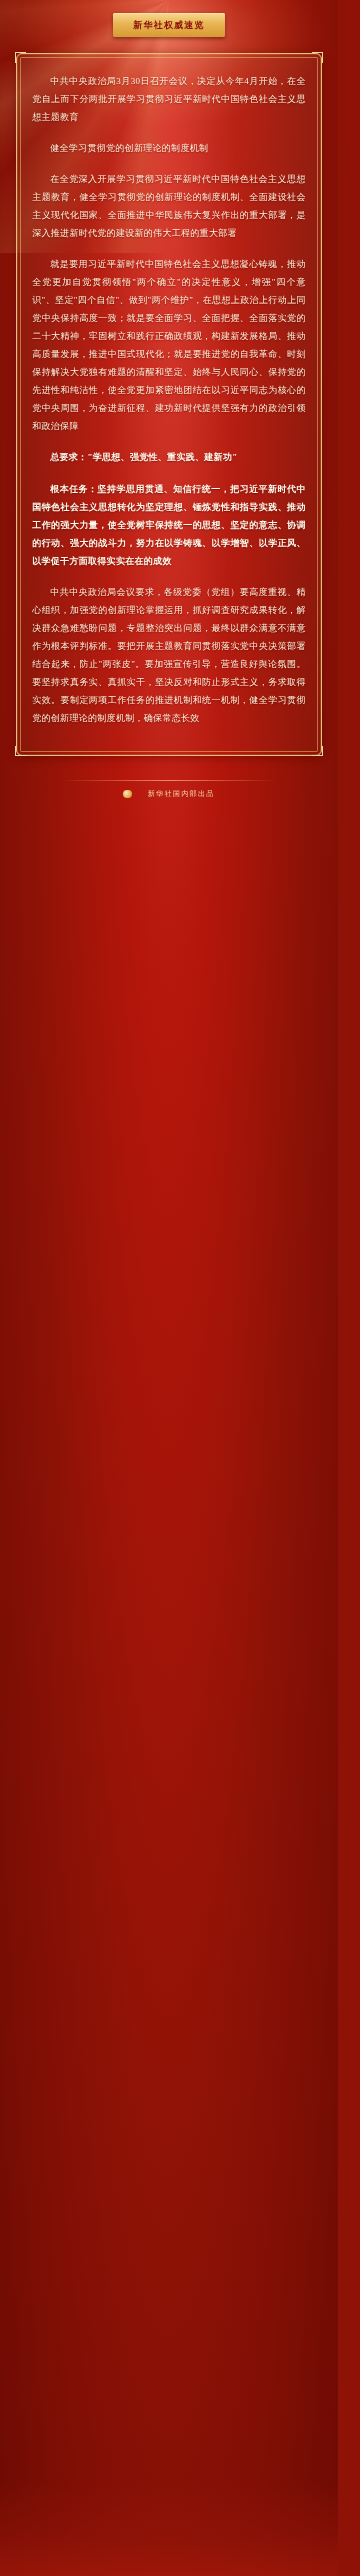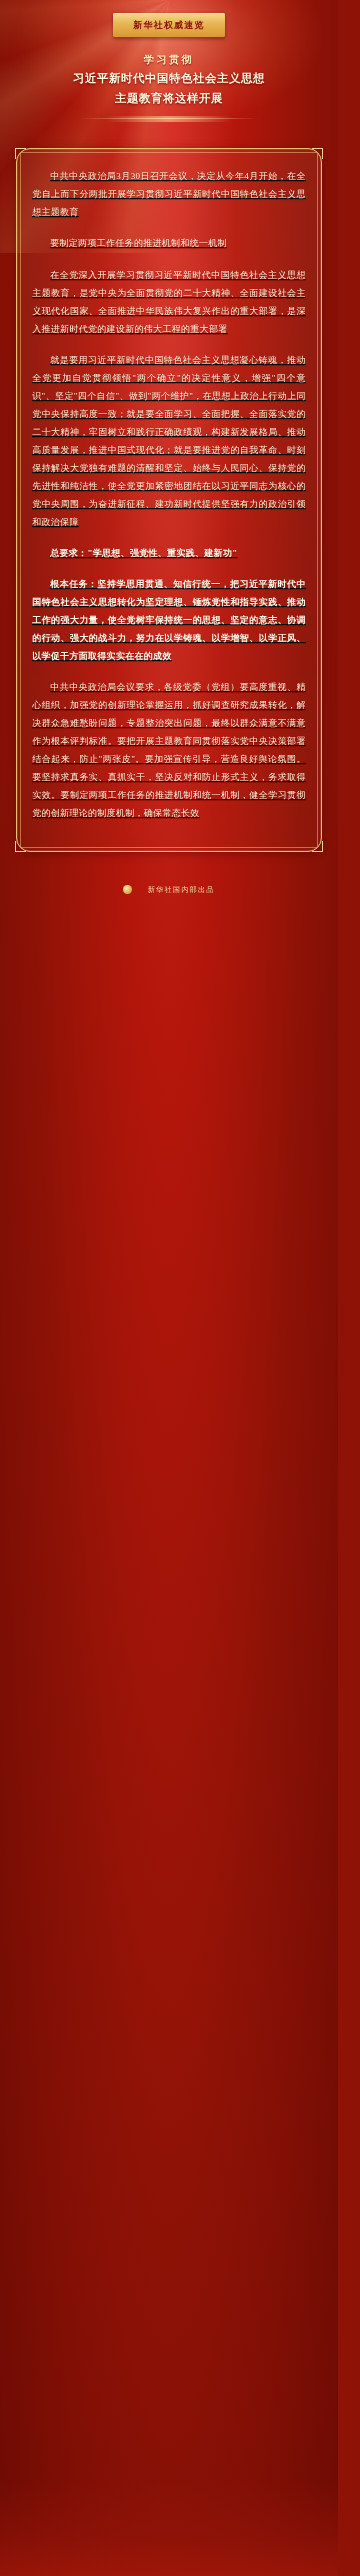--- a/index.html
+++ b/index.html
@@ -116,24 +116,23 @@
     content: "";
     position: absolute; left: 0; right: 0; top: 2.4px;
     height: 0.6px;
     background: linear-gradient(90deg, rgba(255,220,150,0) 0%, rgba(255,220,150,0.85) 50%, rgba(255,220,150,0) 100%);
   }
   
   .frame {
     position: relative;
     margin: 15.6px 15.6px 24px;
     border: 1.2px solid #e8c271;
-    border-radius: 14px;
+    border-radius: 6px;
     background: linear-gradient(180deg, rgba(255,235,190,0.06), rgba(255,235,190,0.02));
     box-shadow: 0 0 0 0.6px rgba(255,225,160,0.25) inset, 0 1.8px 8.4px rgba(50,0,0,0.35);
-    text-decoration: underline;
   }
   .frame::before {
     content: "";
     position: absolute;
     inset: 3px;
     border: 0.6px solid rgba(232,194,113,0.55);
     border-radius: 1.2px;
     pointer-events: none;
   }
   .corner {
@@ -204,36 +203,30 @@
 <div class="page">
   <div class="rays"></div>
   <div class="glow-top"></div>
 
   <div class="banner-wrap">
     <div class="ribbon">
       <span class="ribbon-text">新华社权威速览</span>
     </div>
   </div>
 
-  <div class="headline">
-    <div class="line1">学习贯彻</div>
-    <div class="line2">习近平新时代中国特色社会主义思想</div>
-    <div class="line3">主题教育将这样开展</div>
-    <div class="divider"></div>
-  </div>
 
   <div class="frame">
     <span class="corner tl"></span>
     <span class="corner tr"></span>
     <span class="corner bl"></span>
     <span class="corner br"></span>
     <div class="frame-inner">
       <p class="para">中共中央政治局3月30日召开会议，决定从今年4月开始，在全党自上而下分两批开展学习贯彻习近平新时代中国特色社会主义思想主题教育</p>
-      <p class="para">要制定两项工作任务的推进机制和统一机制</p>
-      <p class="para">在全党深入开展学习贯彻习近平新时代中国特色社会主义思想主题教育，是党中央为全面贯彻党的二十大精神、全面建设社会主义现代化国家、全面推进中华民族伟大复兴作出的重大部署，是深入推进新时代党的建设新的伟大工程的重大部署</p>
+      <p class="para">健全学习贯彻党的创新理论的制度机制</p>
+      <p class="para">在全党深入开展学习贯彻习近平新时代中国特色社会主义思想主题教育，健全学习贯彻党的创新理论的制度机制、全面建设社会主义现代化国家、全面推进中华民族伟大复兴作出的重大部署，是深入推进新时代党的建设新的伟大工程的重大部署</p>
       <p class="para">就是要用习近平新时代中国特色社会主义思想凝心铸魂，推动全党更加自觉贯彻领悟"两个确立"的决定性意义，增强"四个意识"、坚定"四个自信"、做到"两个维护"，在思想上政治上行动上同党中央保持高度一致；就是要全面学习、全面把握、全面落实党的二十大精神，牢固树立和践行正确政绩观，构建新发展格局、推动高质量发展，推进中国式现代化；就是要推进党的自我革命、时刻保持解决大党独有难题的清醒和坚定、始终与人民同心、保持党的先进性和纯洁性，使全党更加紧密地团结在以习近平同志为核心的党中央周围，为奋进新征程、建功新时代提供坚强有力的政治引领和政治保障</p>
       <p class="para bold">总要求："学思想、强党性、重实践、建新功"</p>
       <p class="para bold">根本任务：坚持学思用贯通、知信行统一，把习近平新时代中国特色社会主义思想转化为坚定理想、锤炼党性和指导实践、推动工作的强大力量，使全党树牢保持统一的思想、坚定的意志、协调的行动、强大的战斗力，努力在以学铸魂、以学增智、以学正风、以学促干方面取得实实在在的成效</p>
       <p class="para">中共中央政治局会议要求，各级党委（党组）要高度重视、精心组织，加强党的创新理论掌握运用，抓好调查研究成果转化，解决群众急难愁盼问题，专题整治突出问题，最终以群众满意不满意作为根本评判标准。要把开展主题教育同贯彻落实党中央决策部署结合起来，防止"两张皮"。要加强宣传引导，营造良好舆论氛围。要坚持求真务实、真抓实干，坚决反对和防止形式主义，务求取得实效。要制定两项工作任务的推进机制和统一机制，健全学习贯彻党的创新理论的制度机制，确保常态长效</p>
     </div>
   </div>
 
   <div class="footer">
     <div class="footer-line"></div>
     <div class="footer-row">

